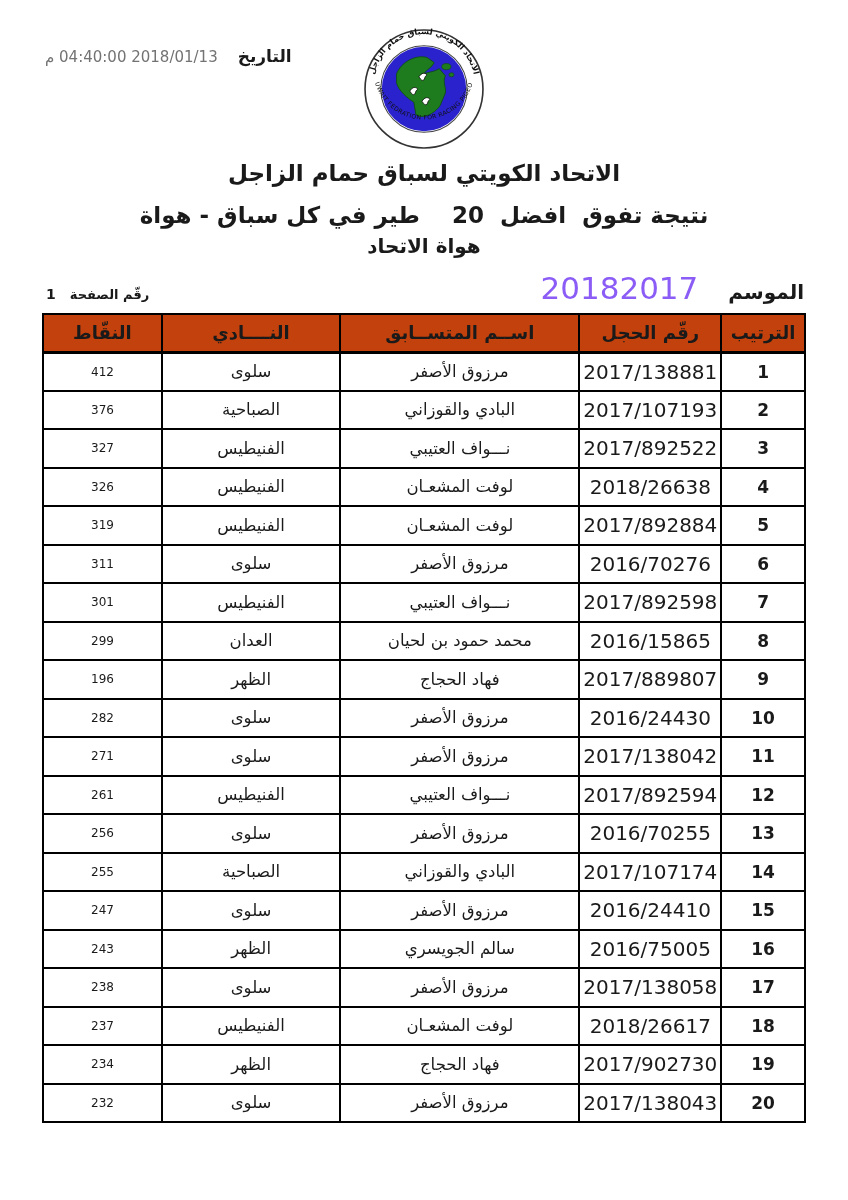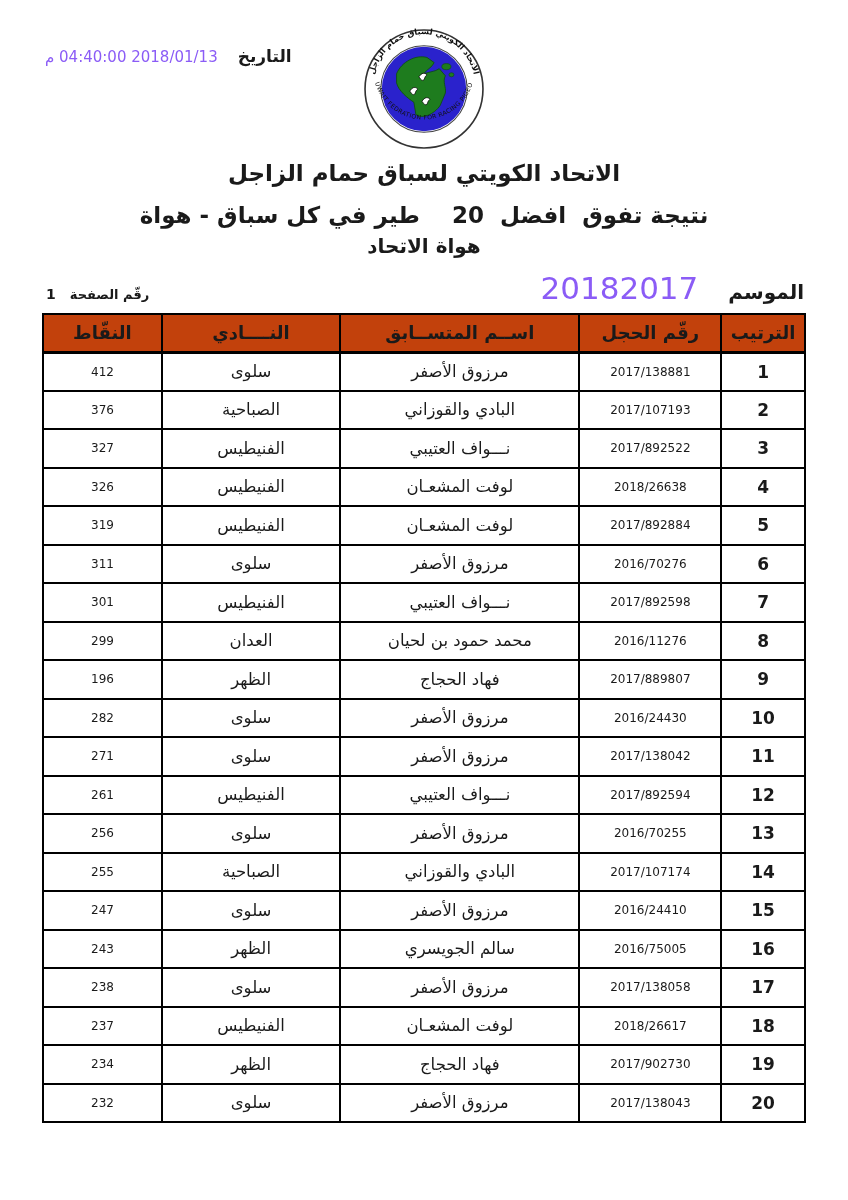--- a/index.html
+++ b/index.html
@@ -13,21 +13,21 @@
     color:#1a1a1a;
   }
 
   
   .date-line {
     position:absolute; top:46px; left:45px;
     display:inline-flex; align-items:baseline; gap:20px;
     font-size:15px;
   }
   .date-line .lbl { font-weight:bold; font-size:17px; }
-  .date-line .val { color:#8b5cf6; letter-spacing:0.3px; }
+  .date-line .val { color:#737373; letter-spacing:0.3px; }
 
   
   .logo-wrap {
     position:absolute; top:28px; left:50%;
     transform:translateX(-50%);
     width:122px; height:122px;
   }
 
   
   .title1 { position:absolute; top:160px; width:100%; text-align:center;
@@ -77,21 +77,21 @@
     vertical-align:middle;
   }
   table.results td {
     border:2px solid #000;
     height:38.5px;
     text-align:center;
     vertical-align:middle;
     overflow:hidden;
   }
   td.rank   { font-weight:bold; font-size:17px; }
-  td.ring   { font-size:12px; direction:ltr;border-radius:16px; }
+  td.ring   { font-size:20px; direction:ltr;border-radius:16px; }
   td.name   { font-size:16.5px; }
   td.club   { font-size:16.5px; }
   td.points { font-size:12px; direction:ltr; }
 </style>
 </head>
 <body>
 
 <div class="sheet">
 
   <div class="date-line" dir="rtl">
@@ -216,21 +216,21 @@
     <tr>
       <td class="rank">7</td>
       <td class="ring">2017/892598</td>
       <td class="name">نـــواف العتيبي</td>
       <td class="club">الفنيطيس</td>
       <td class="points">301</td>
     </tr>
 
     <tr>
       <td class="rank">8</td>
-      <td class="ring">2016/11276</td>
+      <td class="ring">2016/15865</td>
       <td class="name">محمد حمود بن لحيان</td>
       <td class="club">العدان</td>
       <td class="points">299</td>
     </tr>
 
     <tr>
       <td class="rank">9</td>
       <td class="ring">2017/889807</td>
       <td class="name">فهاد الحجاج</td>
       <td class="club">الظهر</td>

